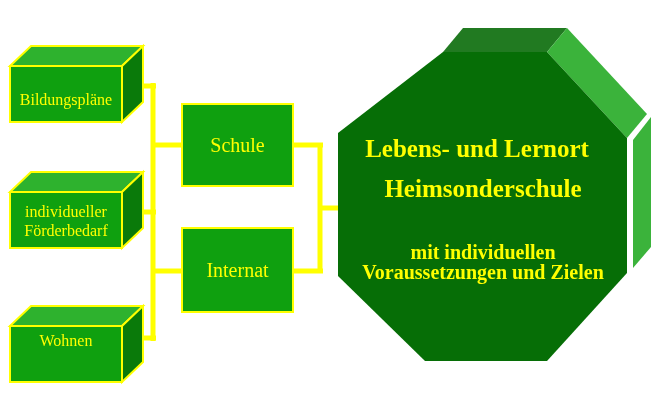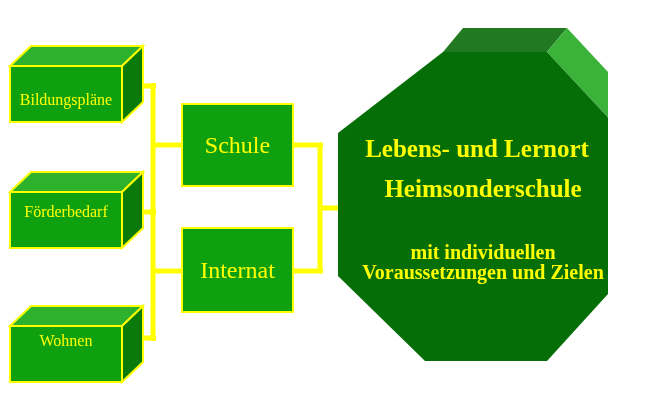--- a/index.html
+++ b/index.html
@@ -1,24 +1,24 @@
 <!DOCTYPE html>
 <html><head>
 <meta charset="utf-8">
 <style>
   html,body{margin:0;padding:0;background:#ffffff;}
-  .stage{position:relative;width:608px;height:403px;background:#ffffff;overflow:hidden;
+  .stage{position:relative;width:660px;height:403px;background:#ffffff;overflow:hidden;
          font-family:"Liberation Serif","DejaVu Serif",serif;}
   .stage svg{position:absolute;left:0;top:0;}
   .edge{stroke:#FFFF00;stroke-width:2;}
   .noedge{stroke:none;}
   .conn{stroke-width:5;}
   .lbl{position:absolute;color:#FFFF00;text-align:center;white-space:nowrap;}
   .box-lbl{font-size:16px;line-height:20px;}
-  .node-lbl{font-size:24px;line-height:25px;}
+  .node-lbl{font-size:20px;line-height:25px;}
   .oct-title{font-size:25px;line-height:27px;font-weight:bold;}
   .oct-sub{font-size:20px;line-height:17px;font-weight:bold;}
 </style>
 </head>
 <body>
 
 <div class="stage">
 
   <svg width="660" height="403" viewBox="0 0 660 403">
 
@@ -58,20 +58,21 @@
       <polygon class="noedge" points="443,52 463,28 567,28 547,52" fill="#217A21"></polygon>
       <polygon class="noedge" points="547,52 567,28 647,114 627,138" fill="#3BB33B"></polygon>
       <polygon class="noedge" points="633,140 651,117 651,247 633,268" fill="#3BB33B"></polygon>
       <polygon class="noedge" points="338,133 443,52 547,52 627,138 627,273 547,361 425,361 338,276" fill="#066E06"></polygon>
     </g>
   </svg>
 
   <div class="lbl box-lbl" style="left:10px;top:90px;width:112px;">Bildungspläne</div>
 
   <div class="lbl box-lbl" style="left:7px;top:202px;width:118px;line-height:19px;">
+    <div>individueller</div>
     <div>Förderbedarf</div>
   </div>
 
   <div class="lbl box-lbl" style="left:10px;top:331px;width:112px;">
     <div>Wohnen</div>
   </div>
 
   <div class="lbl node-lbl" style="left:182px;top:133px;width:111px;">Schule</div>
   <div class="lbl node-lbl" style="left:182px;top:258px;width:111px;text-align:center;">Internat</div>
 

